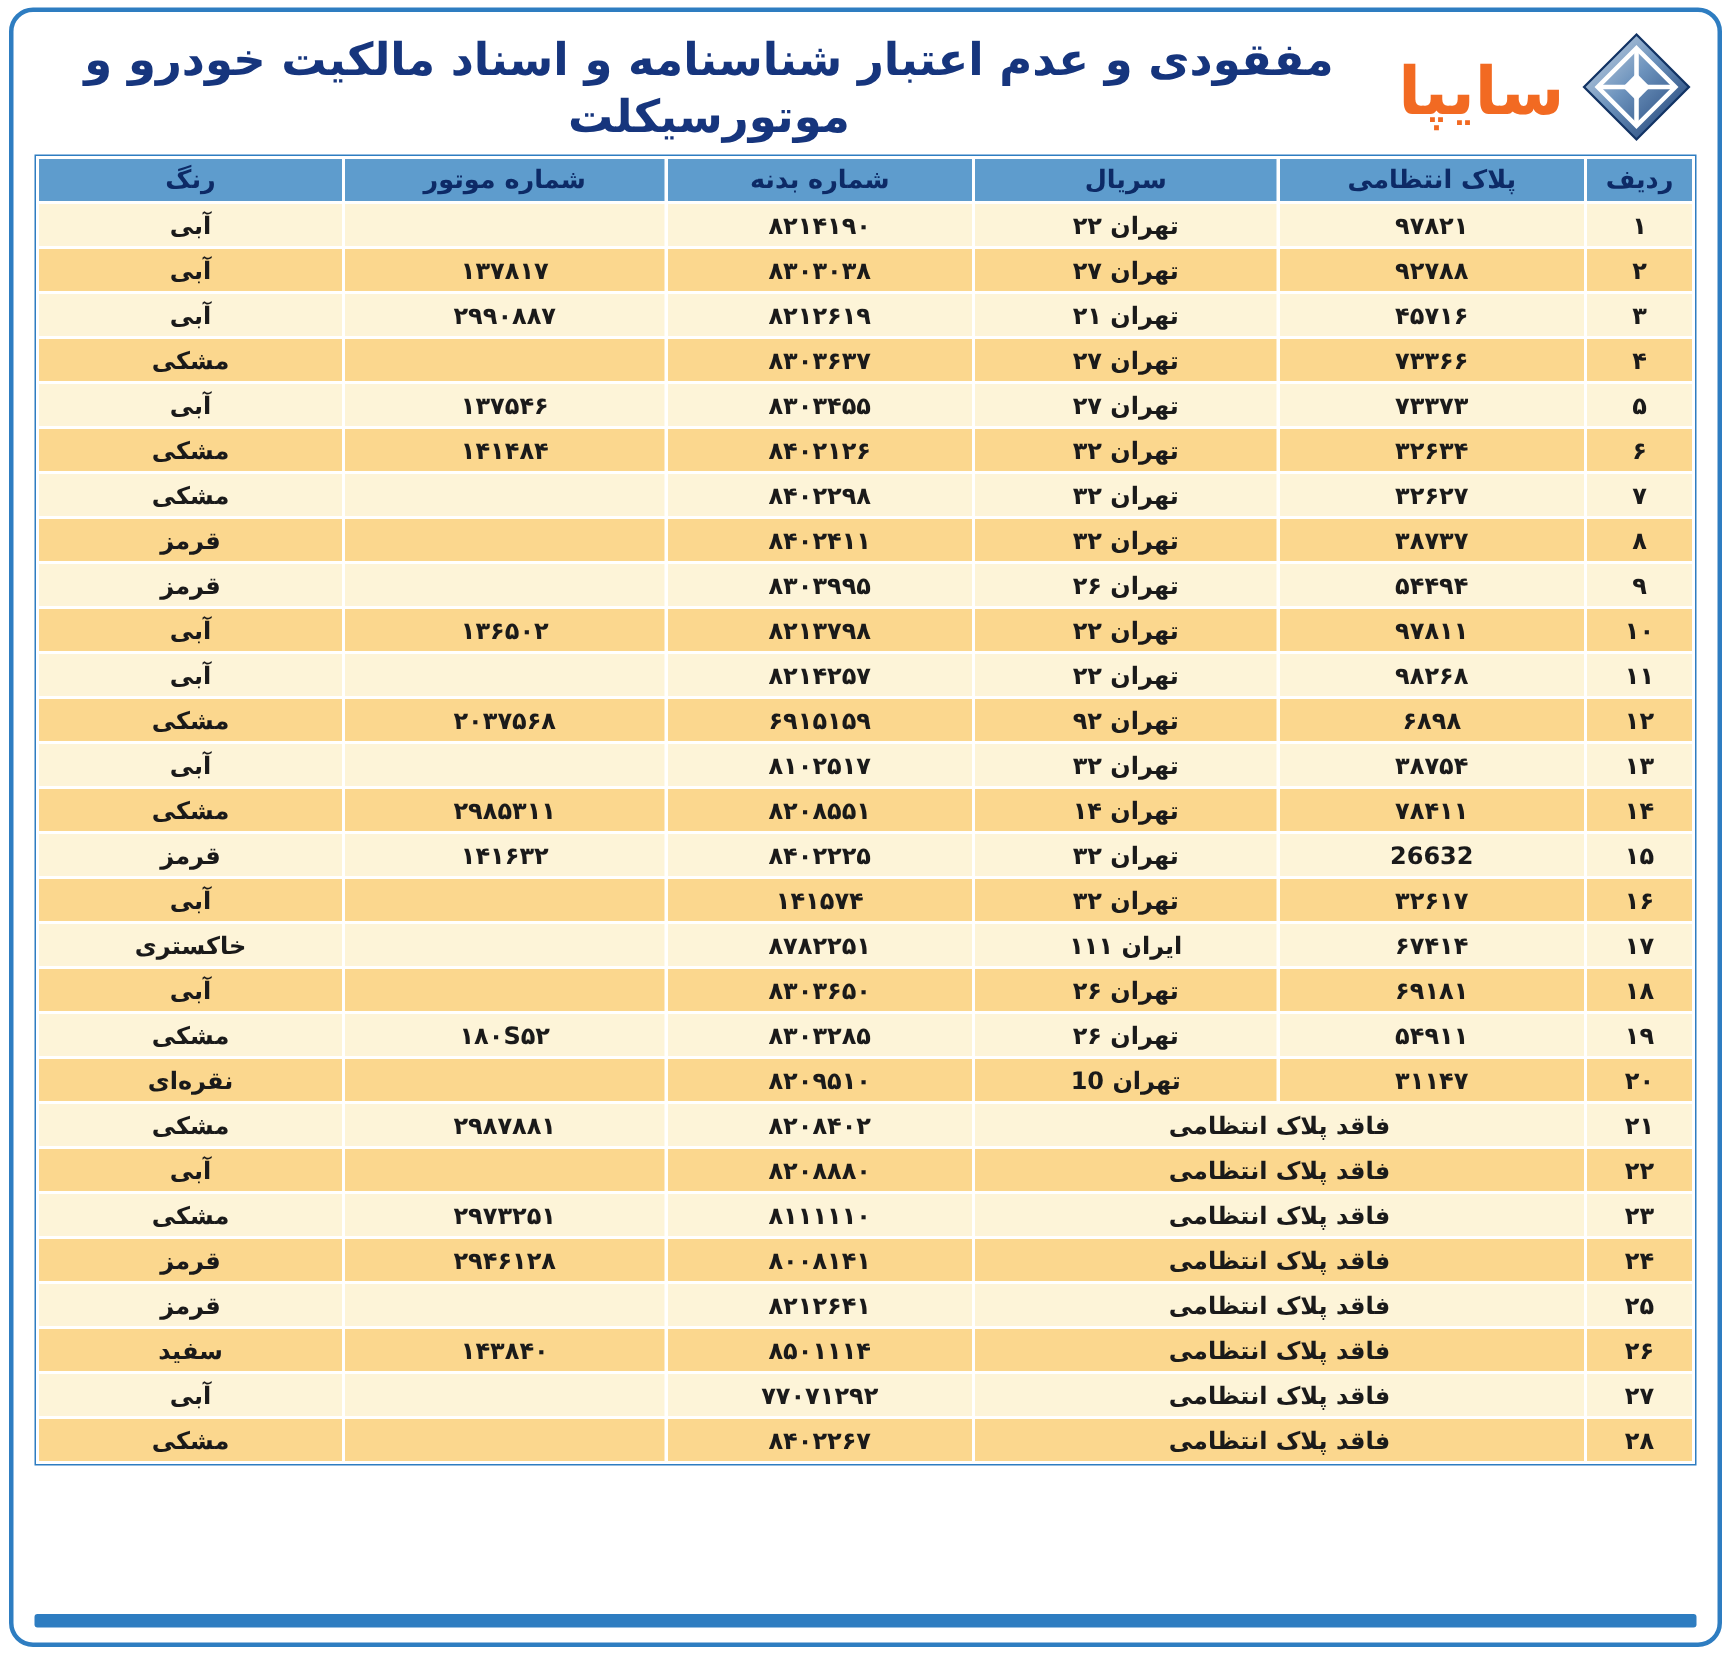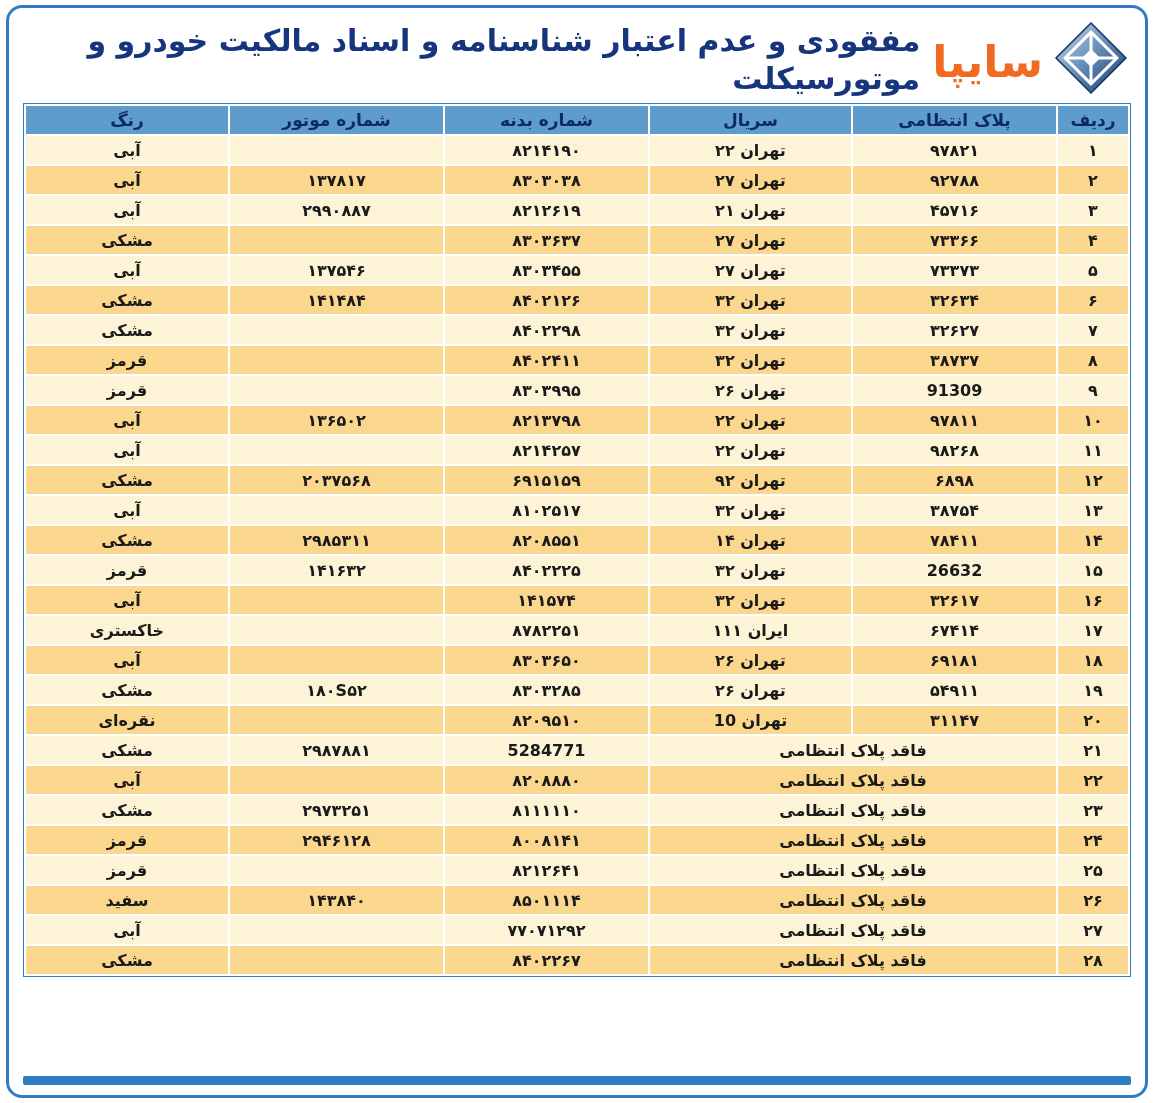--- a/index.html
+++ b/index.html
@@ -51,20 +51,21 @@
   .logo-mark { width: 76px; height: 76px; flex: 0 0 auto; }
   .logo-text {
     color: var(--brand-orange);
     font-size: 44px;
     font-weight: bold;
     line-height: 1;
     padding-top: 8px;
   }
   .titles {
     flex: 1 1 auto;
+    text-align: center;
     padding-top: 4px;
   }
   .doc-title {
     color: var(--title-navy);
     font-size: 30px;
     font-weight: bold;
     line-height: 1.25;
   }
   .doc-subtitle {
     color: #111;
@@ -221,21 +222,21 @@
             <tr>
               <td>۸</td>
               <td>۳۸۷۳۷</td>
               <td>تهران ۳۲</td>
               <td>۸۴۰۲۴۱۱</td>
               <td></td>
               <td>قرمز</td>
             </tr>
             <tr>
               <td>۹</td>
-              <td>91309</td>
+              <td>۵۴۴۹۴</td>
               <td>تهران ۲۶</td>
               <td>۸۳۰۳۹۹۵</td>
               <td></td>
               <td>قرمز</td>
             </tr>
             <tr>
               <td>۱۰</td>
               <td>۹۷۸۱۱</td>
               <td>تهران ۲۲</td>
               <td>۸۲۱۳۷۹۸</td>
@@ -318,21 +319,21 @@
               <td>۲۰</td>
               <td>۳۱۱۴۷</td>
               <td>تهران 10</td>
               <td>۸۲۰۹۵۱۰</td>
               <td></td>
               <td>نقره‌ای</td>
             </tr>
             <tr>
               <td>۲۱</td>
               <td colspan="2">فاقد پلاک انتظامی</td>
-              <td>5284771</td>
+              <td>۸۲۰۸۴۰۲</td>
               <td>۲۹۸۷۸۸۱</td>
               <td>مشکی</td>
             </tr>
             <tr>
               <td>۲۲</td>
               <td colspan="2">فاقد پلاک انتظامی</td>
               <td>۸۲۰۸۸۸۰</td>
               <td></td>
               <td>آبی</td>
             </tr>

